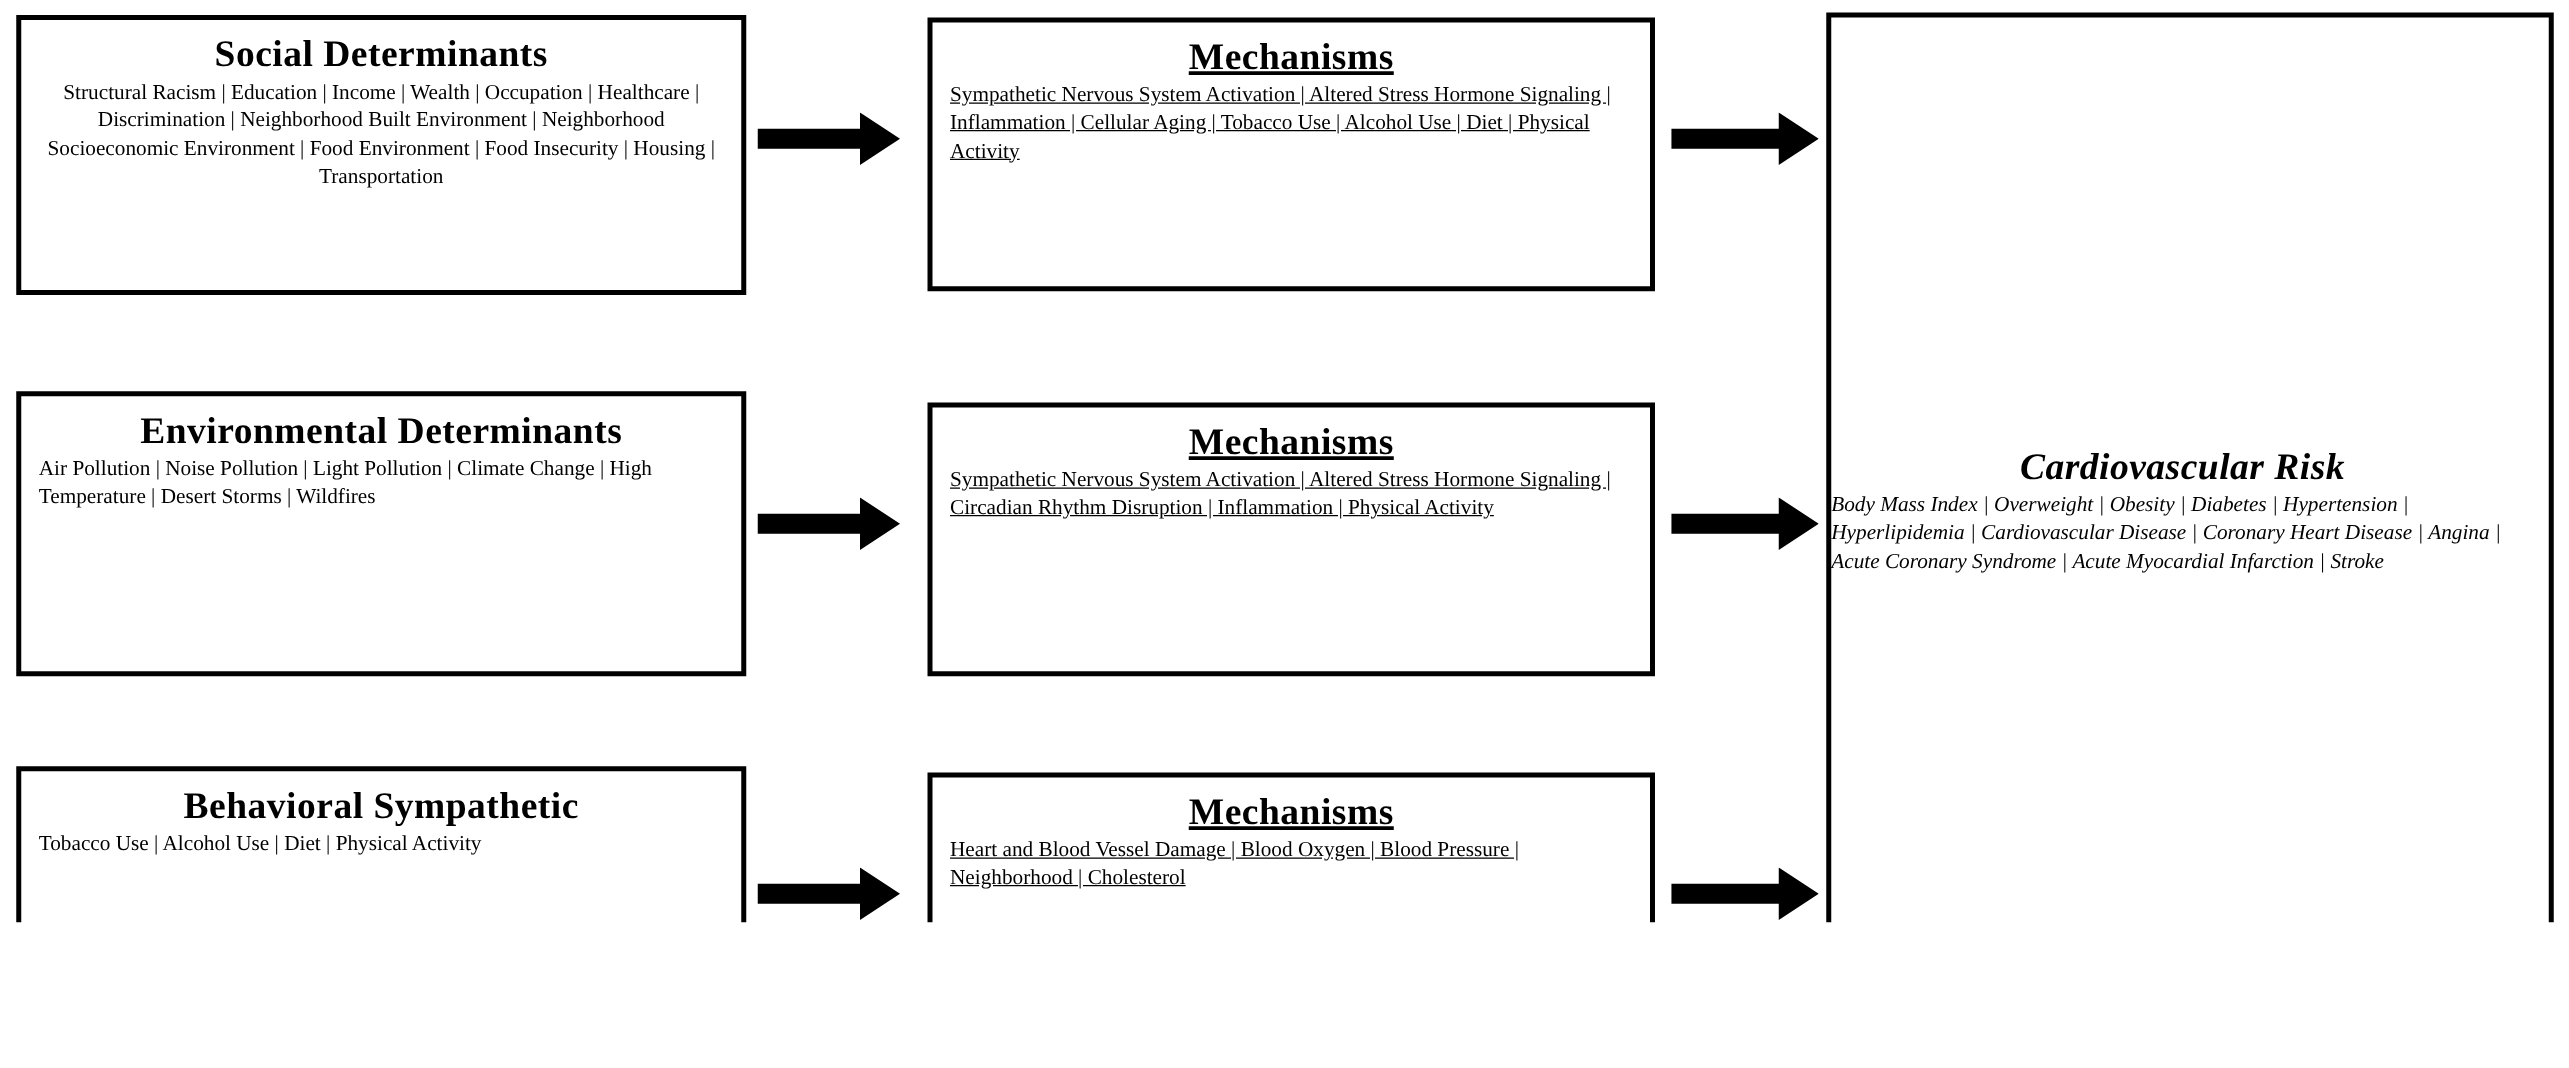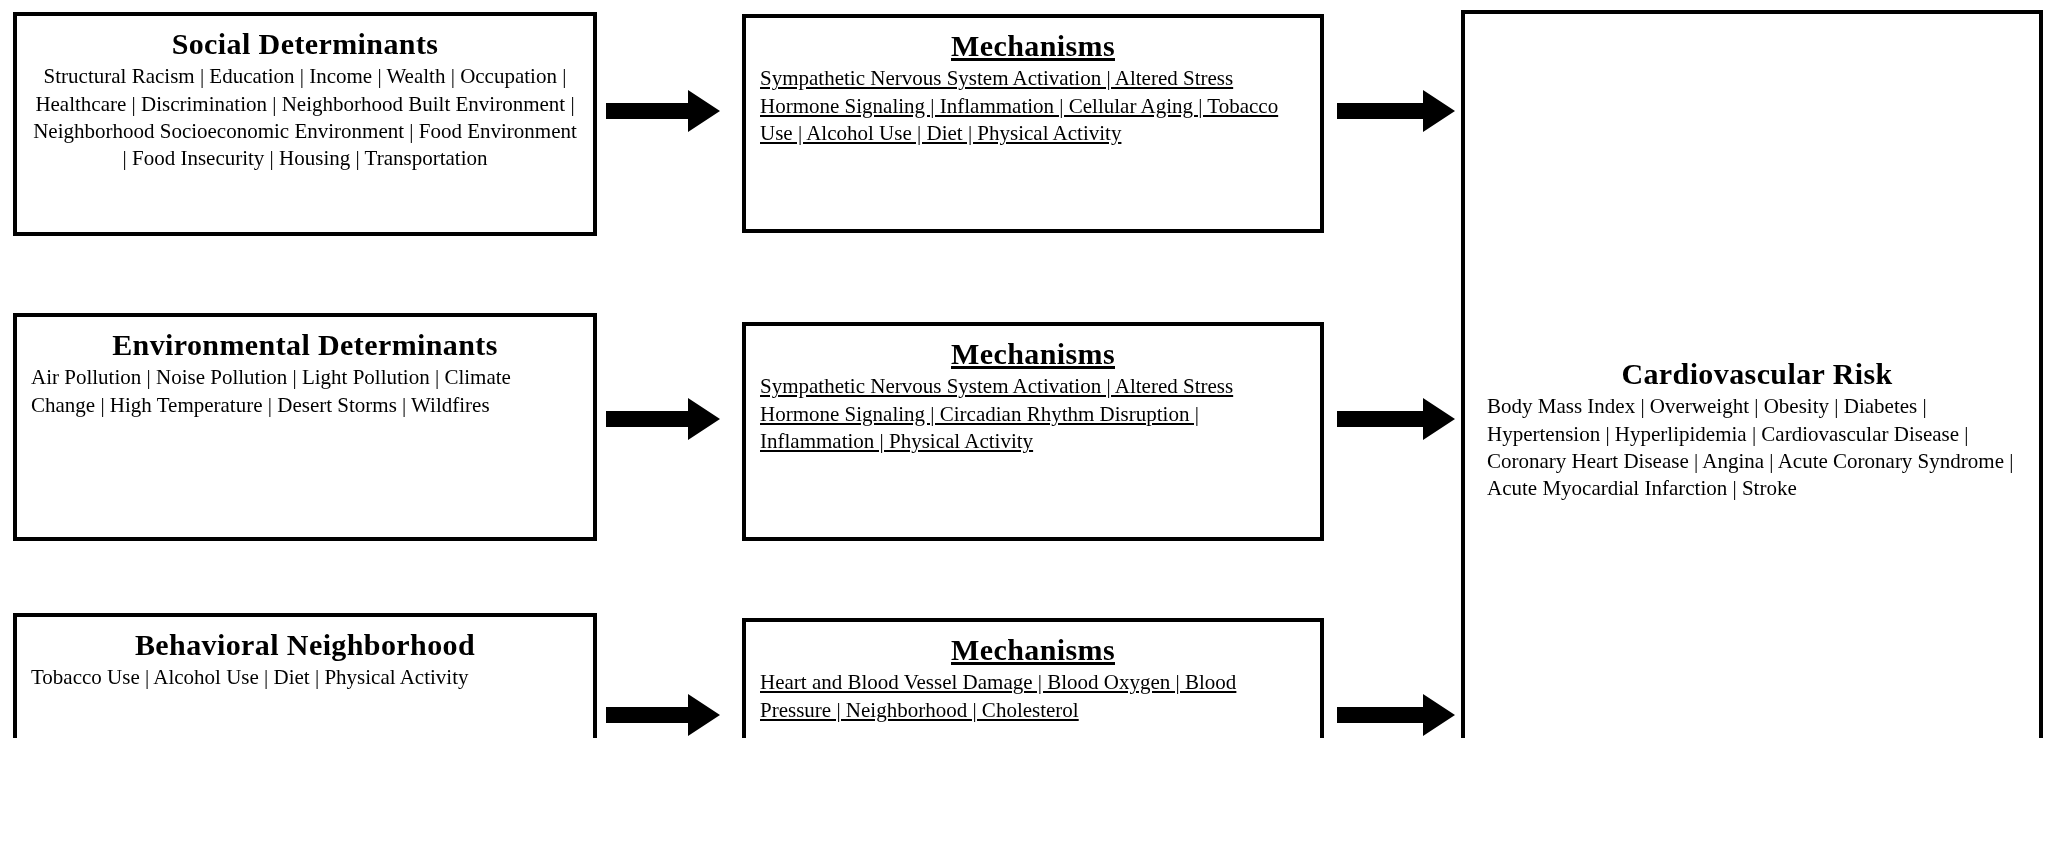--- a/index.html
+++ b/index.html
@@ -36,21 +36,21 @@
     font-weight: bold;
     font-size: 30px;
     line-height: 1.18;
     letter-spacing: 0.4px;
     margin: 0 0 2px 0;
     white-space: nowrap;
   }
 
   .box-body {
     display: block;
-    font-size: 21px;
+    font-size: 17px;
     line-height: 1.30;
     margin: 0;
   }
 
   .body-center { text-align: center; }
   .body-left   { text-align: left; }
 
   
   .col-a { left: 13px;   width: 584px; }
   .col-b { left: 742px;  width: 582px; text-decoration: underline; }
@@ -69,23 +69,24 @@
 
   .box-risk {
     left: 1461px;
     top: 10px;
     width: 582px;
     height: 835px;
     padding: 0;
   }
   .risk-inner {
     position: absolute;
-    left: 22px;
+    left: 0;
     right: 12px;
     top: 342px;
+    font-style: italic;
   }
 
   
   .arrow {
     position: absolute;
     display: block;
   }
   .arrow svg { display: block; }
 
   .arrow-a1 { left: 606px;  top: 90px;  }
@@ -139,21 +140,21 @@
     <span class="box-body body-left">Sympathetic Nervous System Activation | Altered Stress Hormone Signaling | Circadian Rhythm Disruption | Inflammation | Physical Activity</span>
   </div>
 
   <span class="arrow arrow-b2">
     <svg width="118" height="42" viewBox="0 0 118 42" aria-hidden="true">
       <polygon points="0,13 86,13 86,0 118,21 86,42 86,29 0,29" fill="#000000"></polygon>
     </svg>
   </span>
 
   <div class="box col-a row-3">
-    <span class="box-title">Behavioral Neighborhood</span>
+    <span class="box-title">Behavioral Sympathetic</span>
     <span class="box-body body-left">Tobacco Use | Alcohol Use | Diet | Physical Activity</span>
   </div>
 
   <span class="arrow arrow-a3">
     <svg width="114" height="42" viewBox="0 0 114 42" aria-hidden="true">
       <polygon points="0,13 82,13 82,0 114,21 82,42 82,29 0,29" fill="#000000"></polygon>
     </svg>
   </span>
 
   <div class="box col-b row-3">

